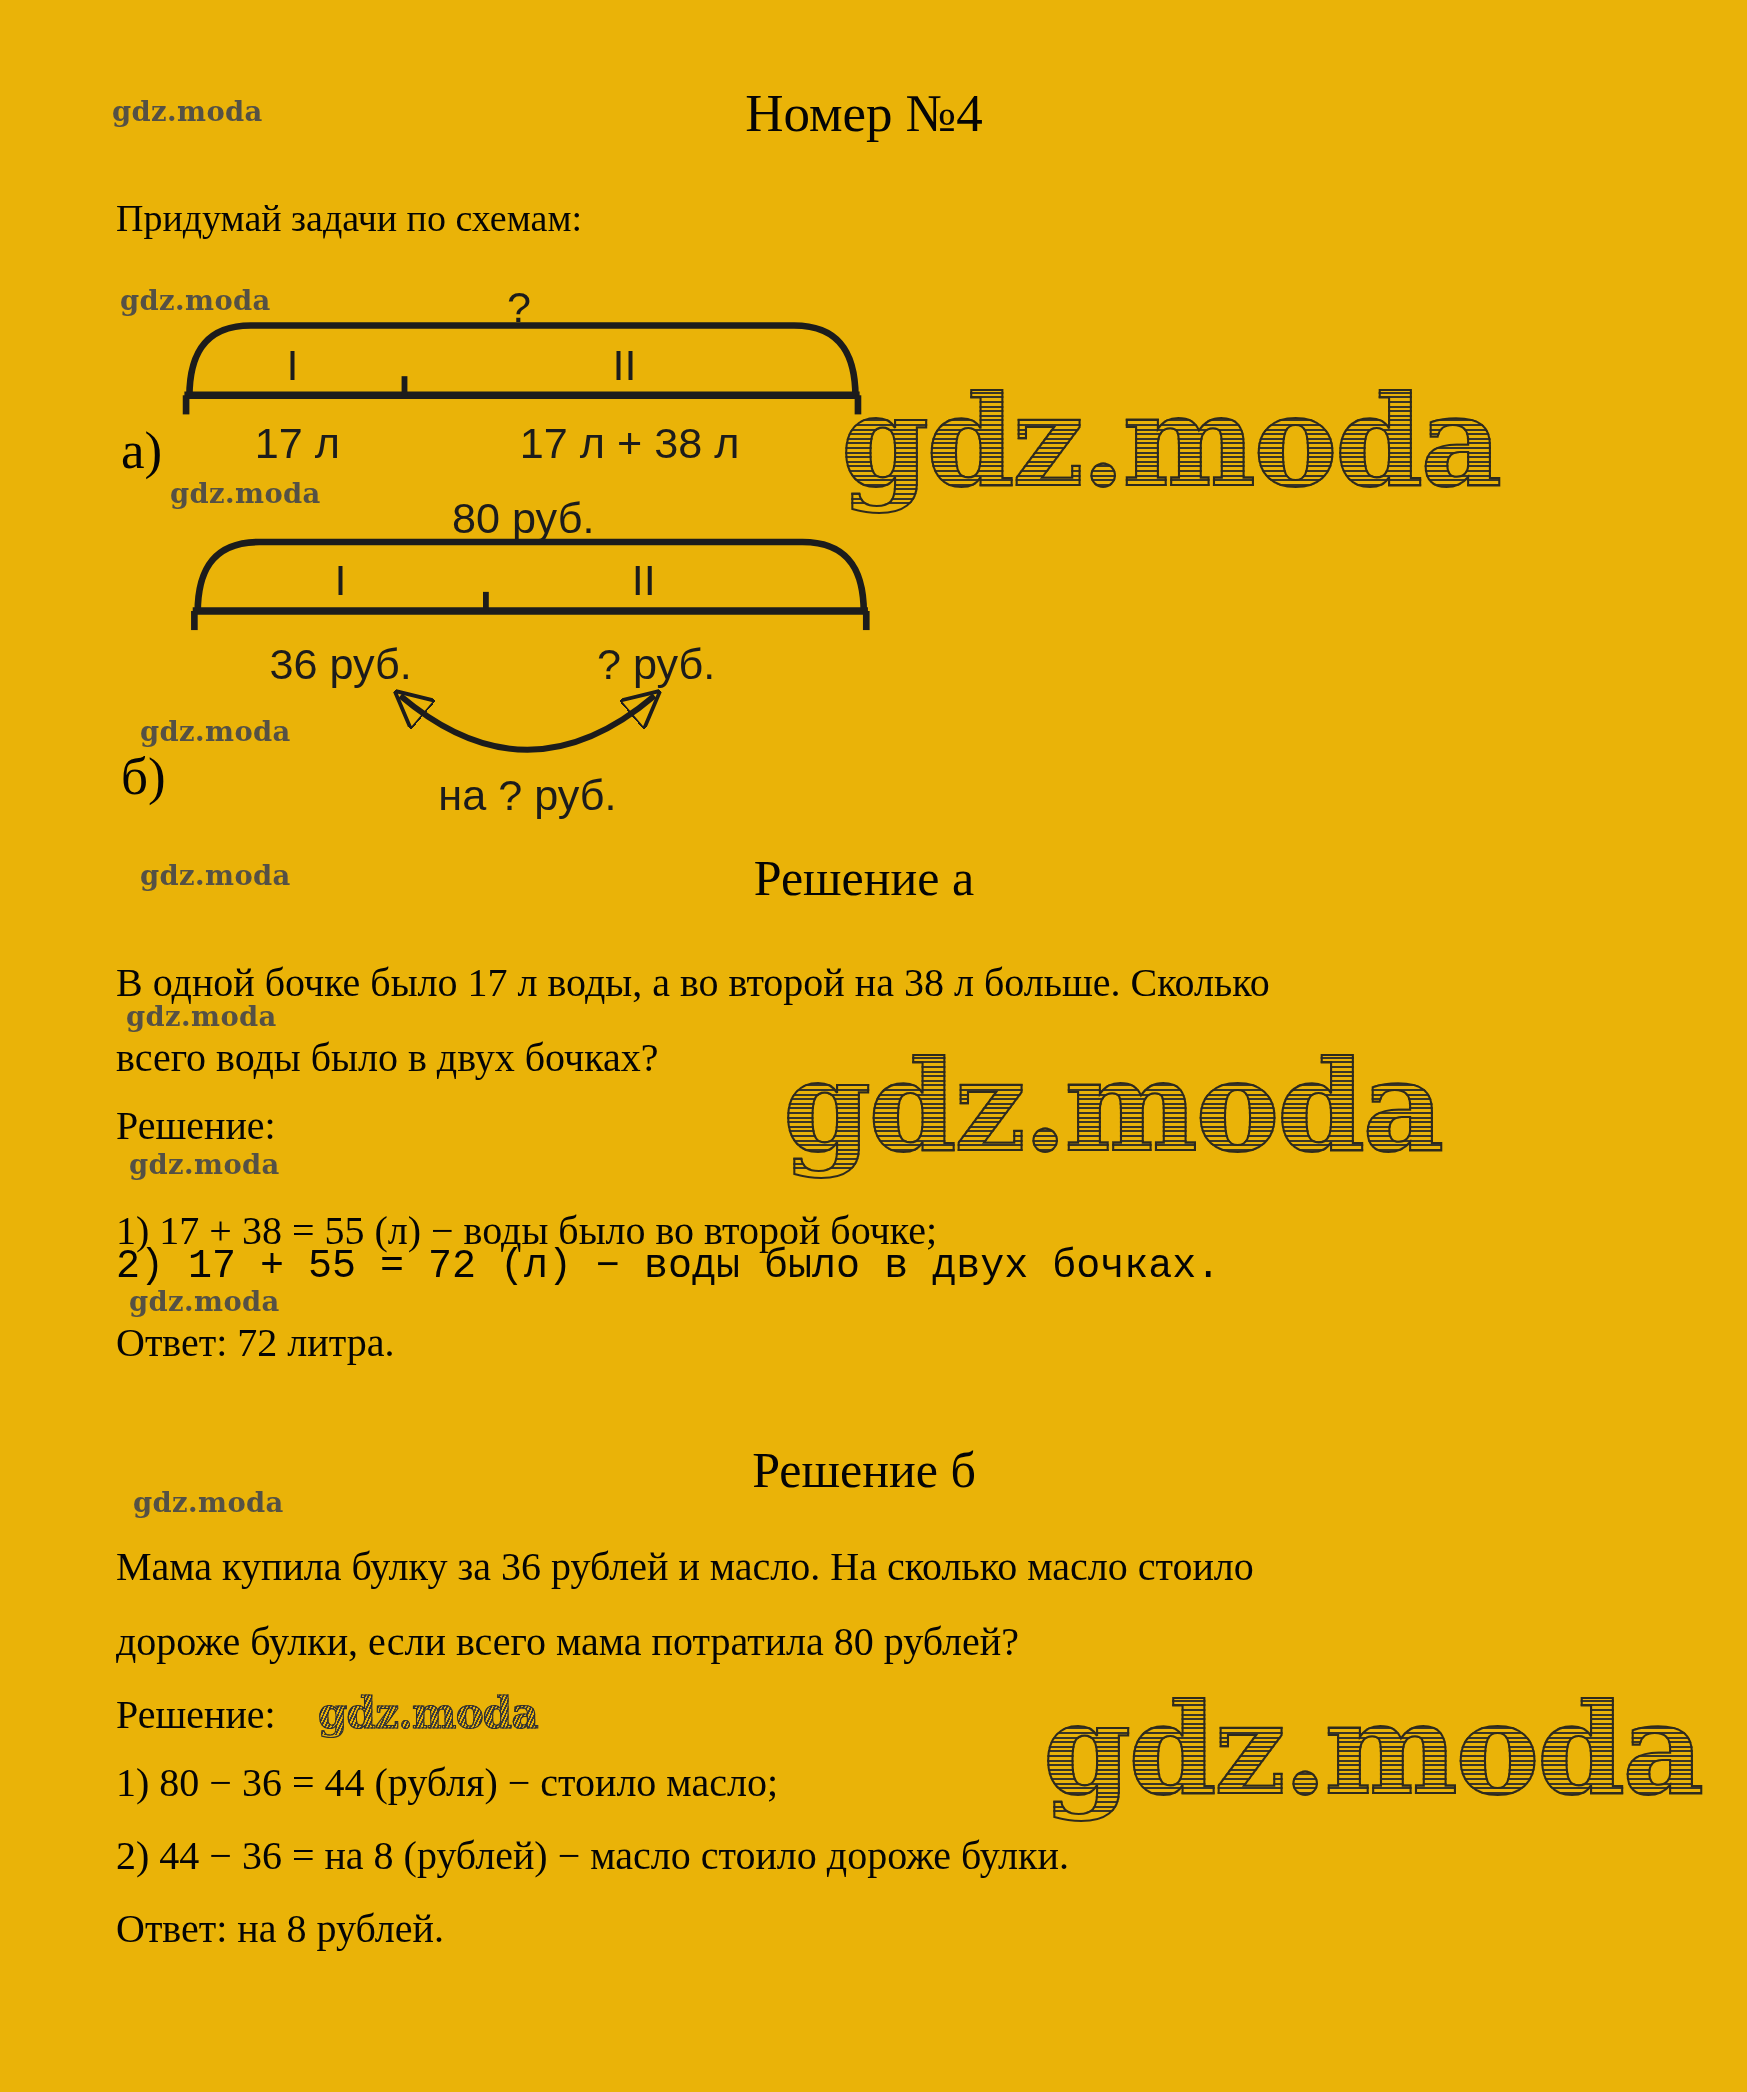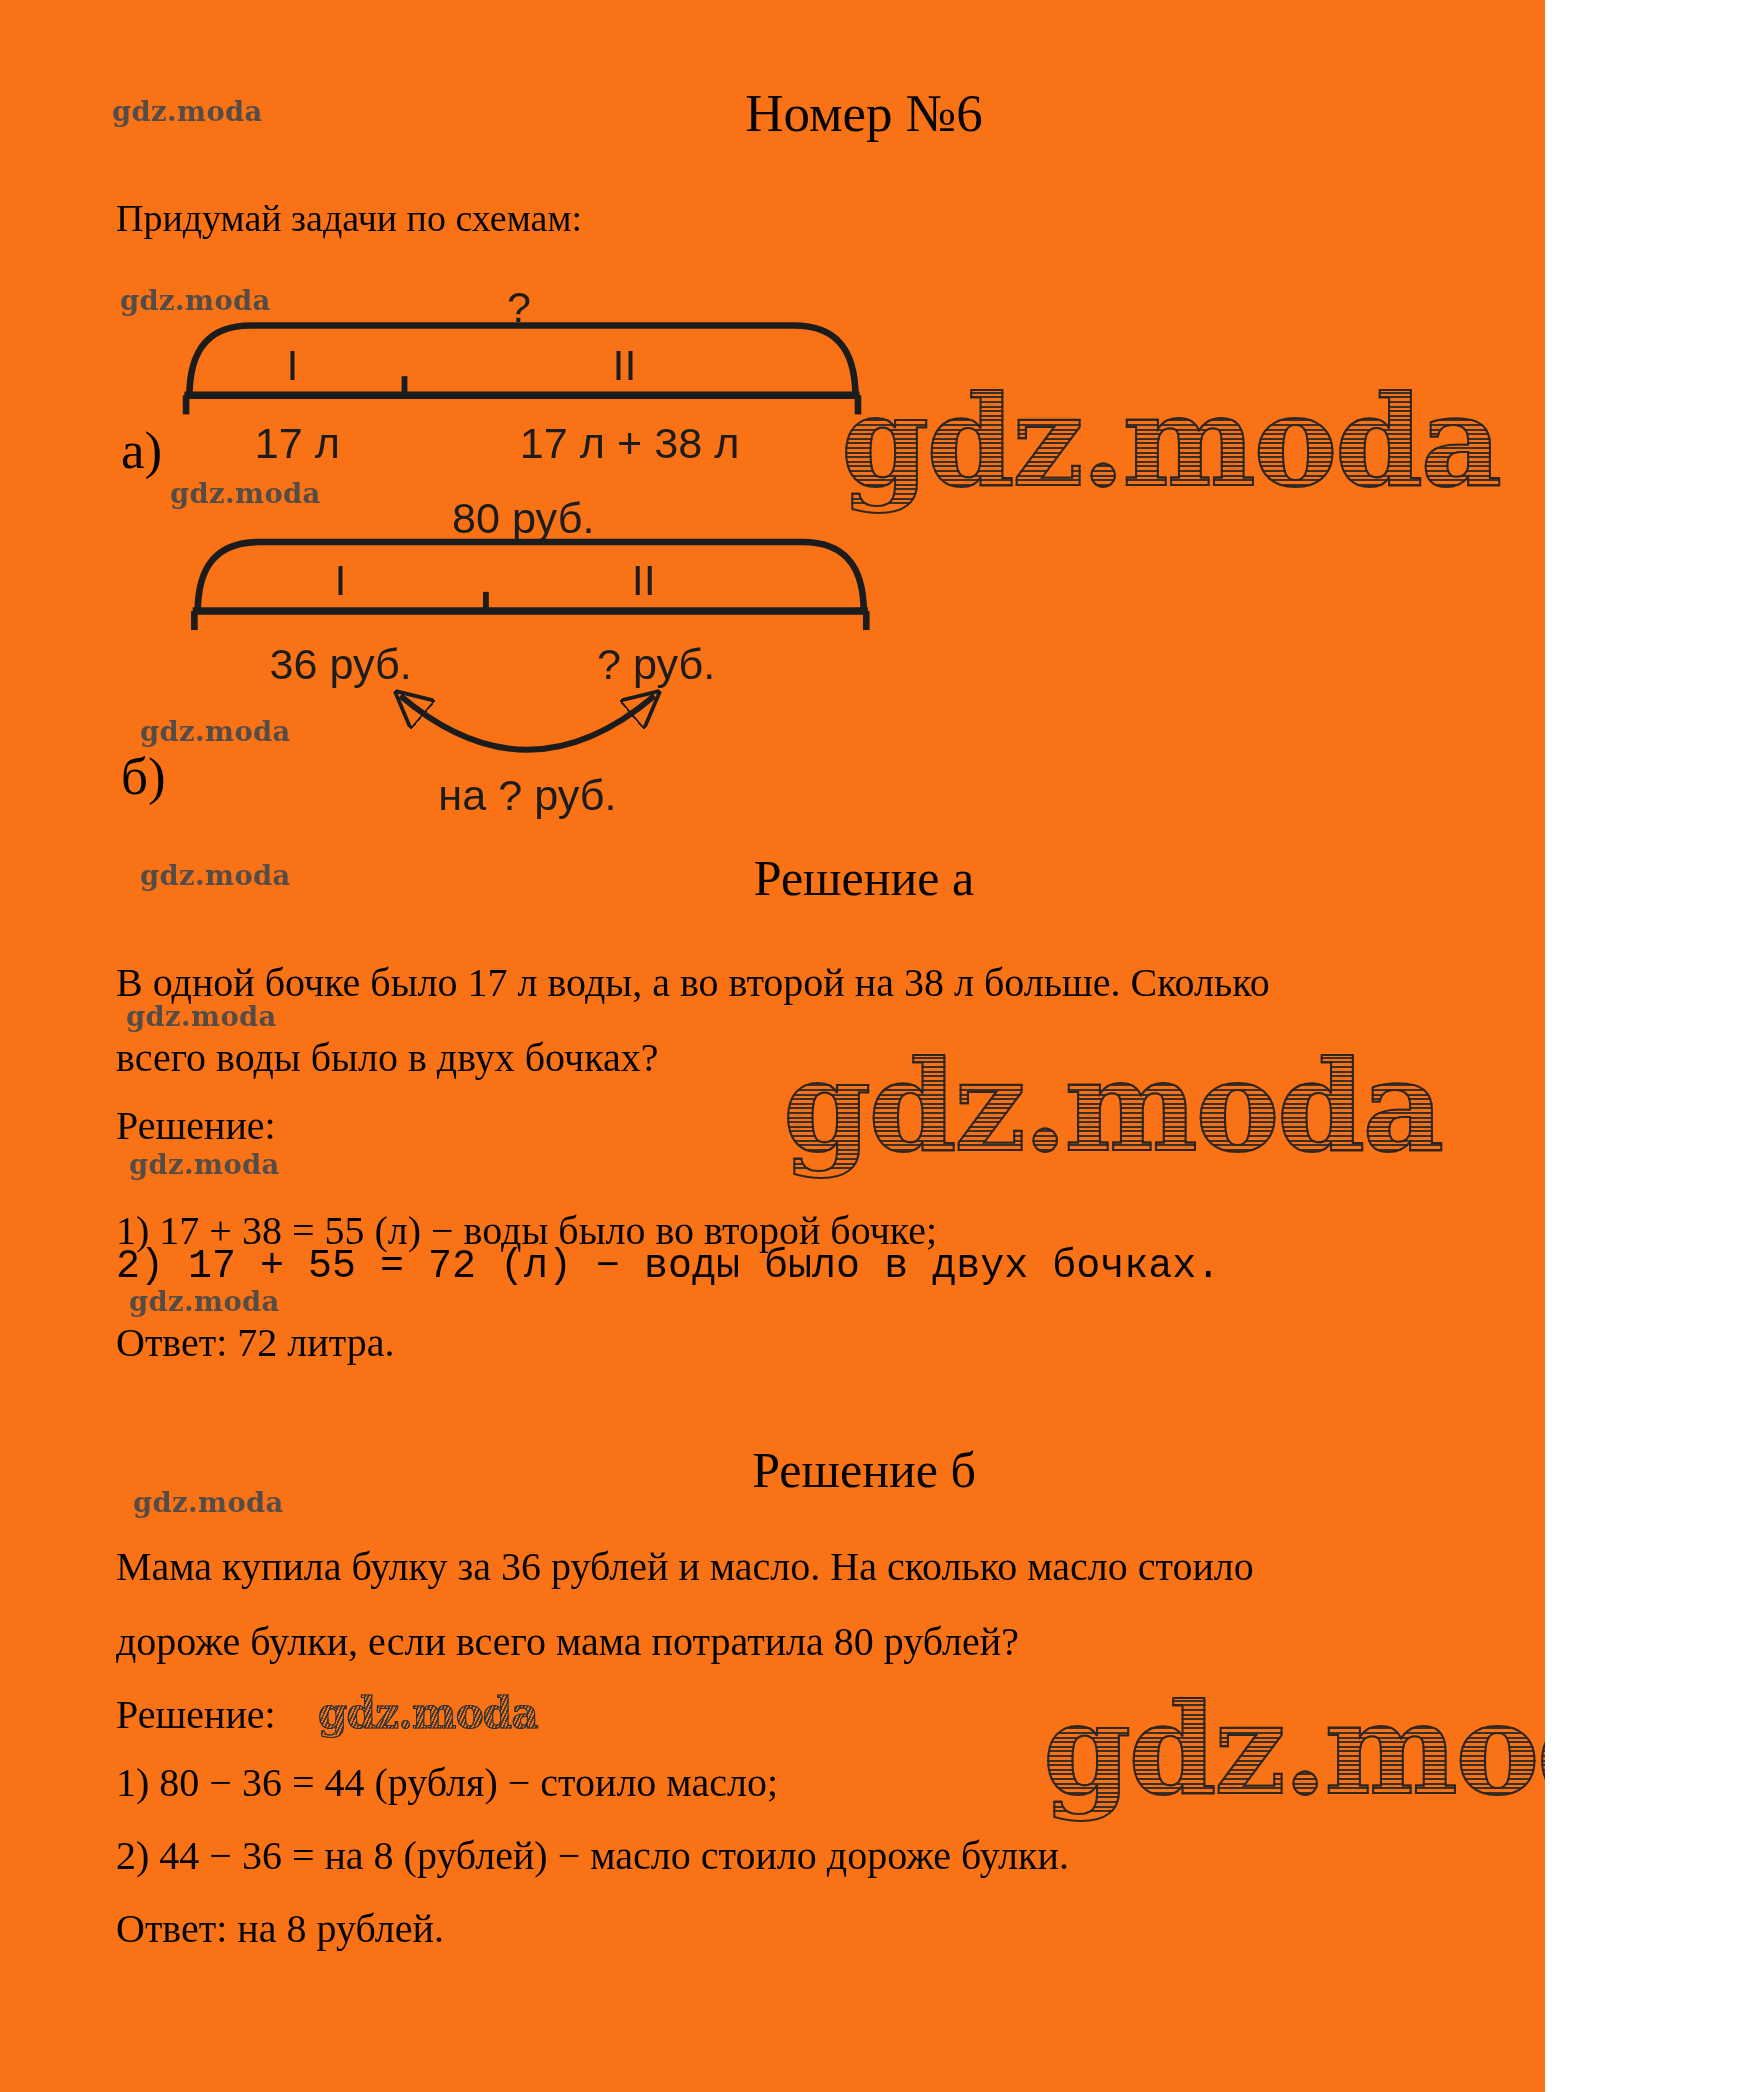--- a/index.html
+++ b/index.html
@@ -1,20 +1,20 @@
 <!DOCTYPE html>
 <html style="font-size:13.3px"><head>
 <meta charset="utf-8">
 <style>
   html, body { margin: 0; padding: 0; background: #ffffff; }
   .page {
     position: relative;
-    width: 1545px;
+    width: 1747px;
     height: 2093px;
-    background: #f97316;
+    background: #eab308;
     font-family: "Liberation Serif", serif;
     color: #050505;
     overflow: hidden;
   }
 
   .title {
     position: absolute;
     left: 0; top: 83px; width: 1728px;
     text-align: center;
     font-size: 53px;
@@ -110,21 +110,21 @@
   <div class="wm-small" style="left:126px; top:1003px;">gdz.moda</div>
   <div class="wm-small" style="left:129px; top:1151px;">gdz.moda</div>
   <div class="wm-small" style="left:129px; top:1288px;">gdz.moda</div>
   <div class="wm-small" style="left:133px; top:1489px;">gdz.moda</div>
 
   <div class="wm-big" style="left:841px; top:378px;">gdz.moda</div>
   <div class="wm-big" style="left:783px; top:1043px;">gdz.moda</div>
   <div class="wm-big" style="left:1043px; top:1686px;">gdz.moda</div>
   <div class="wm-medium" style="left:318px; top:1693px;">gdz.moda</div>
 
-  <div class="title">Номер №6</div>
+  <div class="title">Номер №4</div>
   <div class="intro">Придумай задачи по схемам:</div>
 
   <svg class="diagram" style="left:108px; top:274px;" width="789" height="216" viewBox="0 0 950 260">
     <text x="495" y="58" text-anchor="middle">?</text>
     <path d="M 98 148 C 98 103, 112 62, 172 62 L 826 62 C 886 62, 900 103, 900 148" stroke-width="8"></path>
     <line x1="92" y1="146" x2="905" y2="146" stroke-width="9"></line>
     <line x1="94" y1="146" x2="94" y2="169" stroke-width="8"></line>
     <line x1="903" y1="146" x2="903" y2="169" stroke-width="8"></line>
     <line x1="357" y1="123" x2="357" y2="146" stroke-width="7"></line>
     <text x="222" y="127" text-anchor="middle">I</text>

